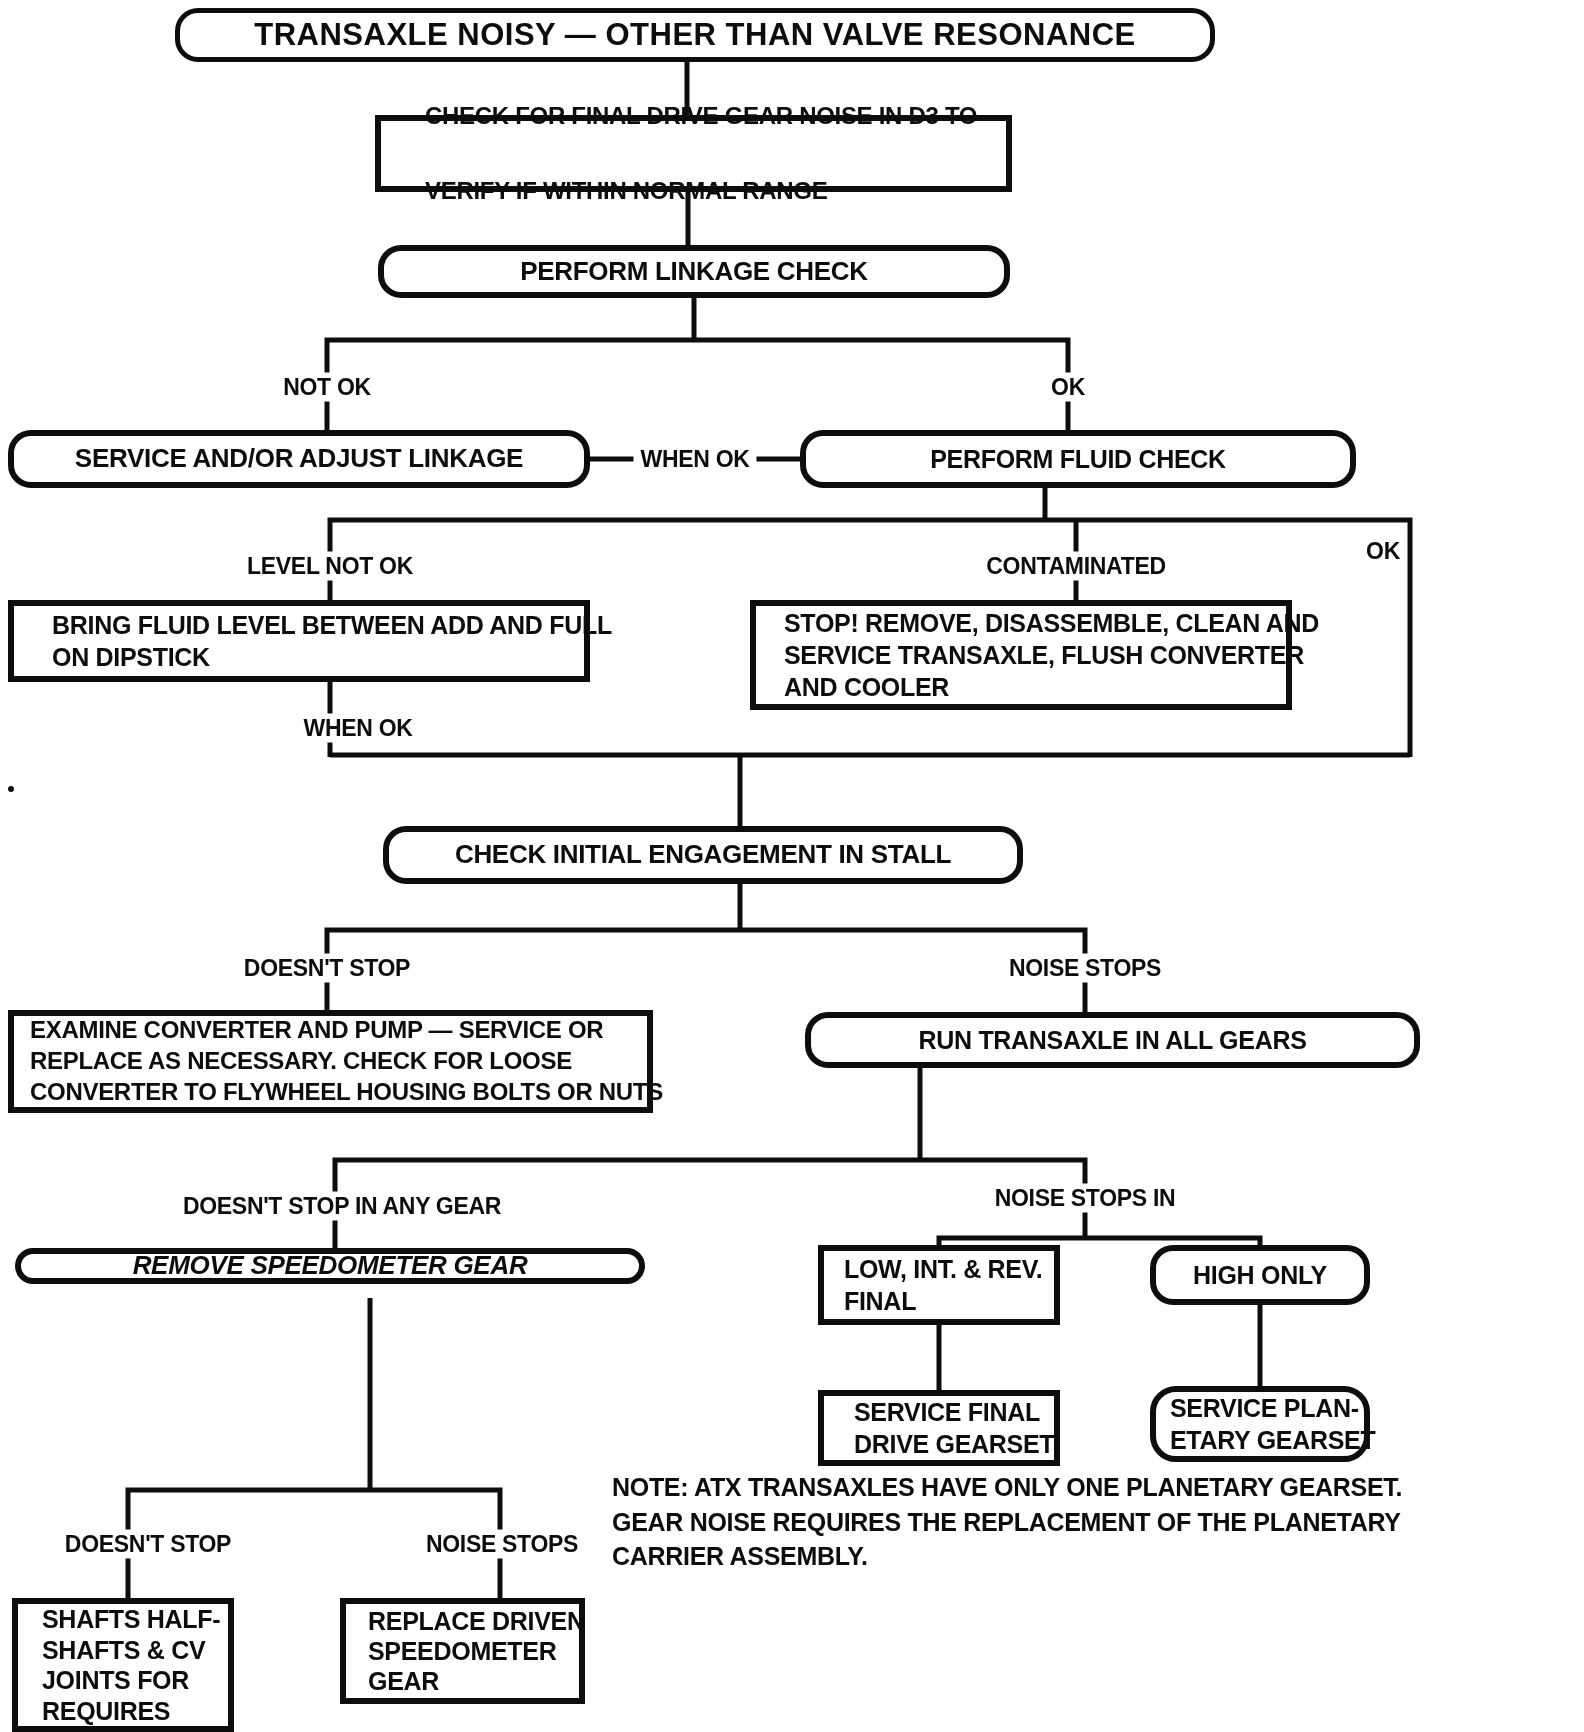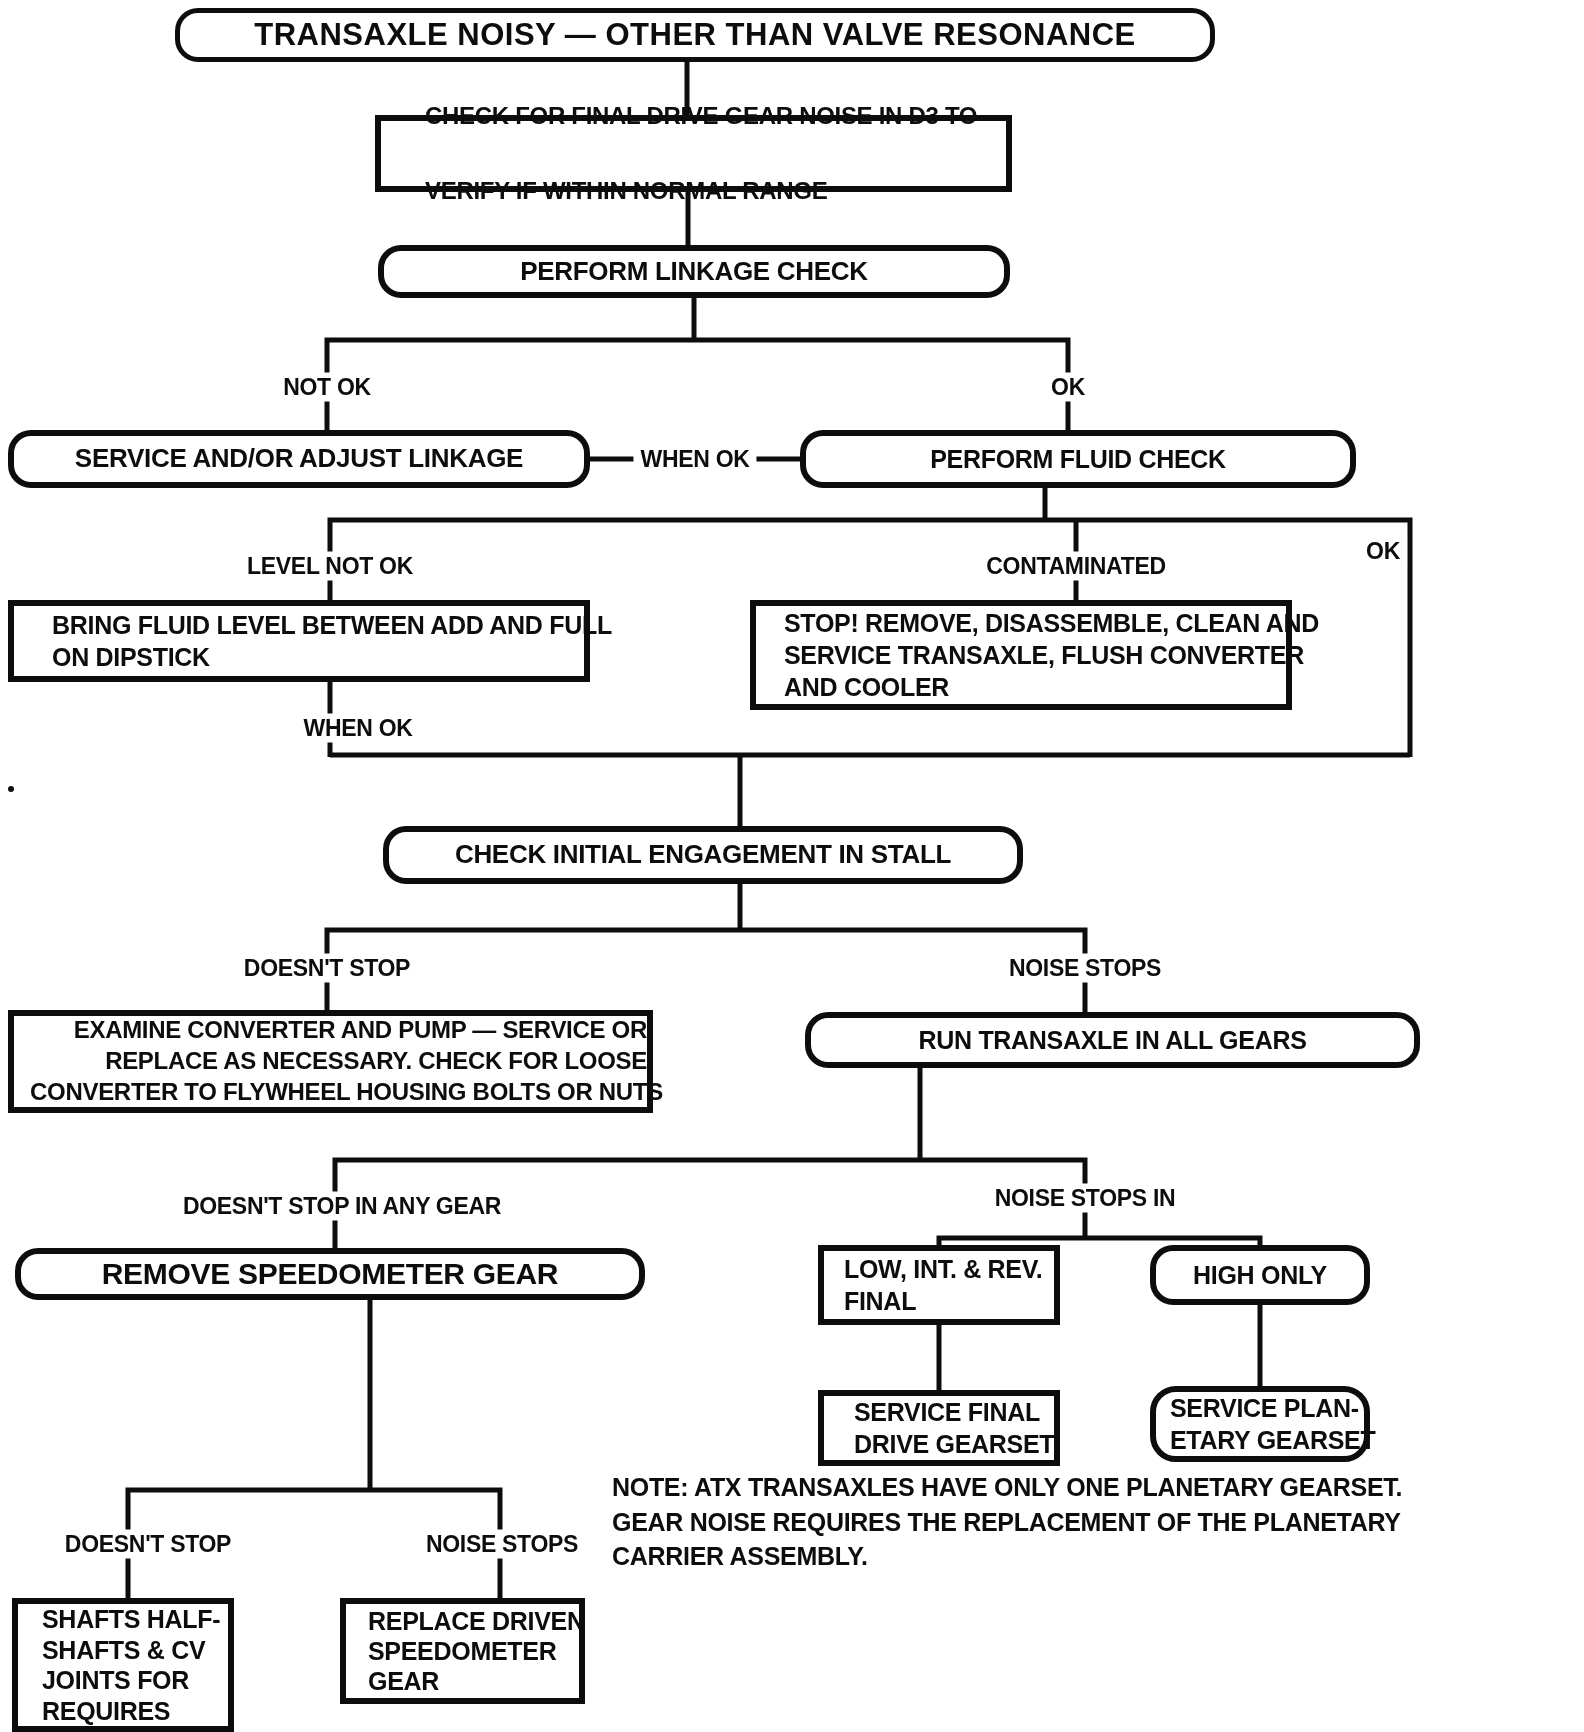--- a/index.html
+++ b/index.html
@@ -105,31 +105,31 @@
   <div class="node" style="left:750px;top:600px;width:542px;height:110px;font-size:25px;padding-left:28px;">
     <div class="ln">STOP! REMOVE, DISASSEMBLE, CLEAN AND</div>
     <div class="ln">SERVICE TRANSAXLE, FLUSH CONVERTER</div>
     <div class="ln">AND COOLER</div>
   </div>
 
   <div class="node center" style="left:383px;top:826px;width:640px;height:58px;font-size:26px;">
     <div class="ln">CHECK INITIAL ENGAGEMENT IN STALL</div>
   </div>
 
-  <div class="node" style="left:8px;top:1010px;width:645px;height:103px;font-size:24px;padding-left:16px;text-align:right;">
+  <div class="node" style="left:8px;top:1010px;width:645px;height:103px;font-size:24px;padding-left:16px;">
     <div class="ln">EXAMINE CONVERTER AND PUMP — SERVICE OR</div>
     <div class="ln">REPLACE AS NECESSARY. CHECK FOR LOOSE</div>
     <div class="ln">CONVERTER TO FLYWHEEL HOUSING BOLTS OR NUTS</div>
   </div>
 
   <div class="node center" style="left:805px;top:1012px;width:615px;height:56px;font-size:25px;">
     <div class="ln">RUN TRANSAXLE IN ALL GEARS</div>
   </div>
 
-  <div class="node center" style="left:15px;top:1248px;width:630px;height:52px;font-size:30px;">
+  <div class="node center" style="left:15px;top:1248px;width:630px;height:36px;font-size:26px;font-style:italic;">
     <div class="ln">REMOVE SPEEDOMETER GEAR</div>
   </div>
 
   <div class="node" style="left:818px;top:1245px;width:242px;height:80px;font-size:25px;padding-left:20px;">
     <div class="ln">LOW, INT. &amp; REV.</div>
     <div class="ln">FINAL</div>
   </div>
 
   <div class="node center" style="left:1150px;top:1245px;width:220px;height:60px;font-size:25px;">
     <div class="ln">HIGH ONLY</div>

